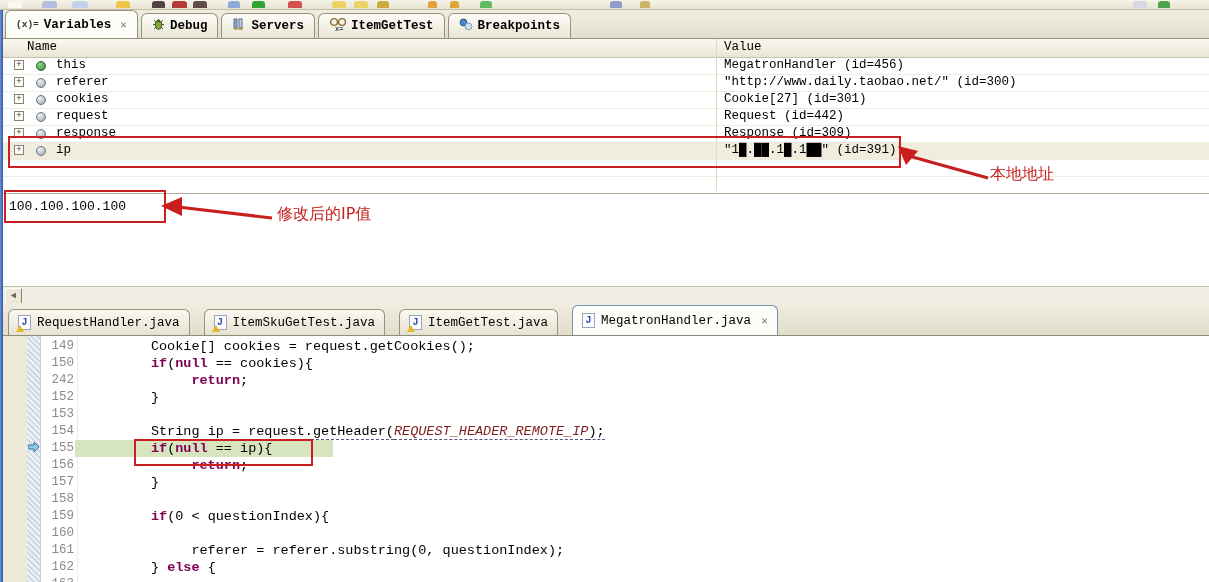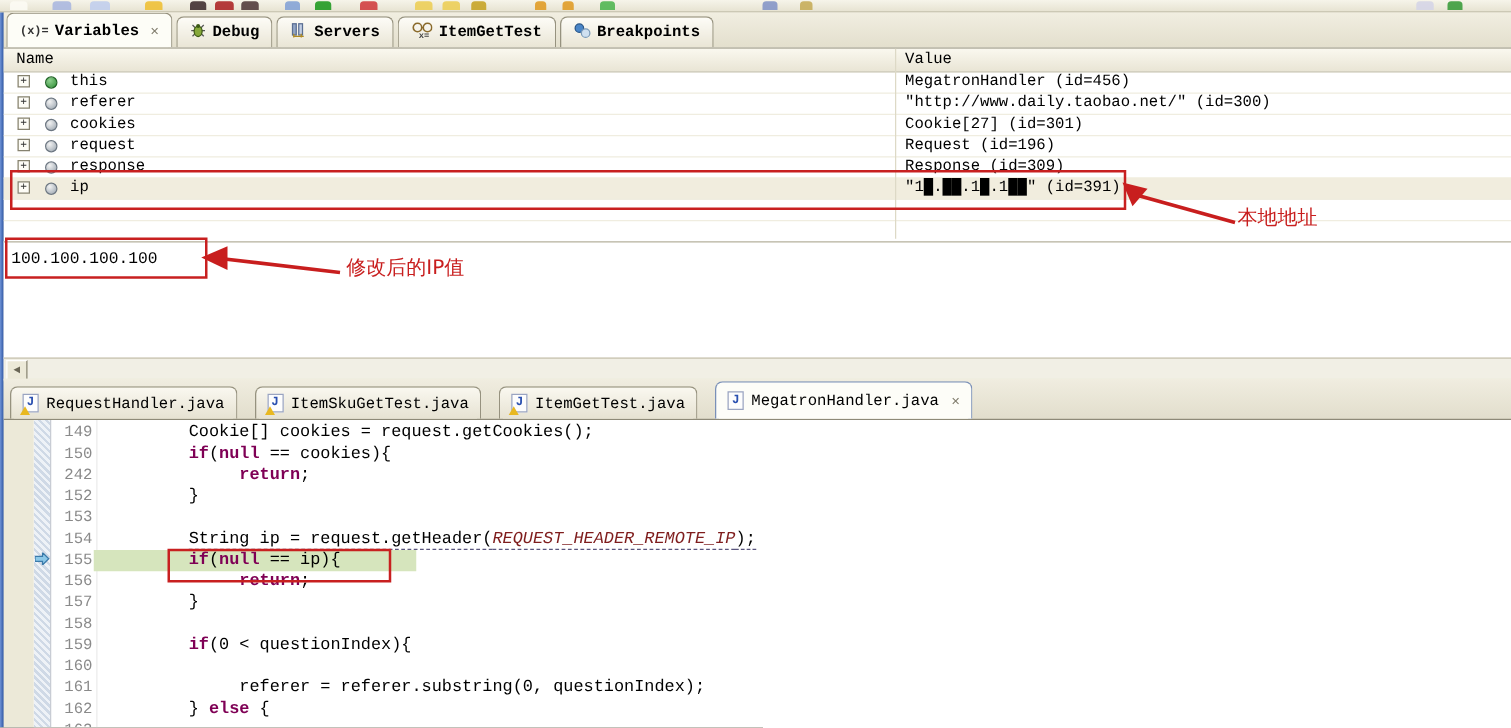--- a/index.html
+++ b/index.html
@@ -19,21 +19,21 @@
       border:1px solid #96927f;border-bottom:none;border-radius:6px 6px 0 0;
       background:linear-gradient(#fdfcf7,#e9e5d5);font-size:12.5px;white-space:nowrap;font-weight:bold;}
   .vtab.active{height:27px;background:#fdfdf7;font-weight:bold;}
   .txticon{font-size:9.5px;font-weight:bold;color:#333;}
   .closex{color:#7e7a6a;font-size:11px;margin-left:4px;cursor:pointer;}
   
   #variables-panel{position:absolute;left:3px;top:38px;width:1206px;height:265px;background:#fff;
       border-top:1px solid #96927f;}
   #var-header{position:absolute;left:0;top:0;width:100%;height:18px;
       background:linear-gradient(#faf8ef,#e9e5d5);border-bottom:1px solid #c6c2ae;font-size:12.5px;}
-  #col-name{position:absolute;left:10px;top:1px;}
+  #col-name{position:absolute;left:24px;top:1px;}
   #col-value{position:absolute;left:721px;top:1px;}
   #col-divider{position:absolute;left:713px;top:0;width:1px;height:152px;background:#ddd9c6;}
   .vrow{position:absolute;left:0;width:100%;height:17px;border-bottom:1px solid #f0ede0;font-size:12.5px;}
   .vrow.selected{background:#f1edde;}
   .plusbox{position:absolute;left:11px;top:3px;width:10px;height:10px;border:1px solid #86826f;
       background:#fdfcf6;font-size:9px;line-height:9px;text-align:center;color:#333;box-sizing:border-box;}
   .ball{position:absolute;left:33px;top:4px;width:10px;height:10px;border-radius:50%;}
   .ball.green{background:radial-gradient(circle at 35% 30%,#8fd08f,#2f8f36);border:1px solid #1e6324;box-sizing:border-box;}
   .ball.gray{background:radial-gradient(circle at 35% 30%,#f2f2f2,#97a2ad);border:1px solid #6c7681;box-sizing:border-box;}
   .vname{position:absolute;left:53px;top:1px;text-align:center;}
@@ -175,21 +175,21 @@
         <div class="vrow" style="top: 52px;">
           <span class="plusbox">+</span>
           <span class="ball gray"></span>
           <span class="vname">cookies</span>
           <span class="vvalue">Cookie[27]  (id=301)</span>
         </div>
         <div class="vrow" style="top: 69px;">
           <span class="plusbox">+</span>
           <span class="ball gray"></span>
           <span class="vname">request</span>
-          <span class="vvalue">Request  (id=196)</span>
+          <span class="vvalue">Request  (id=442)</span>
         </div>
         <div class="vrow" style="top: 86px;">
           <span class="plusbox">+</span>
           <span class="ball gray"></span>
           <span class="vname">response</span>
           <span class="vvalue">Response  (id=309)</span>
         </div>
         <div class="vrow selected" style="top: 103px;">
           <span class="plusbox">+</span>
           <span class="ball gray"></span>

